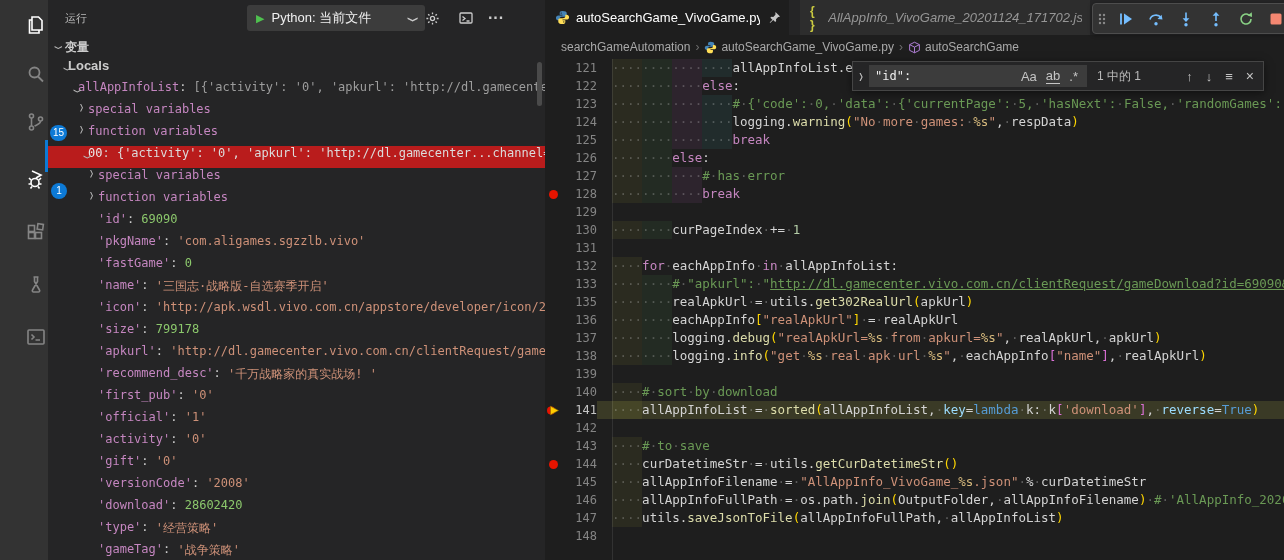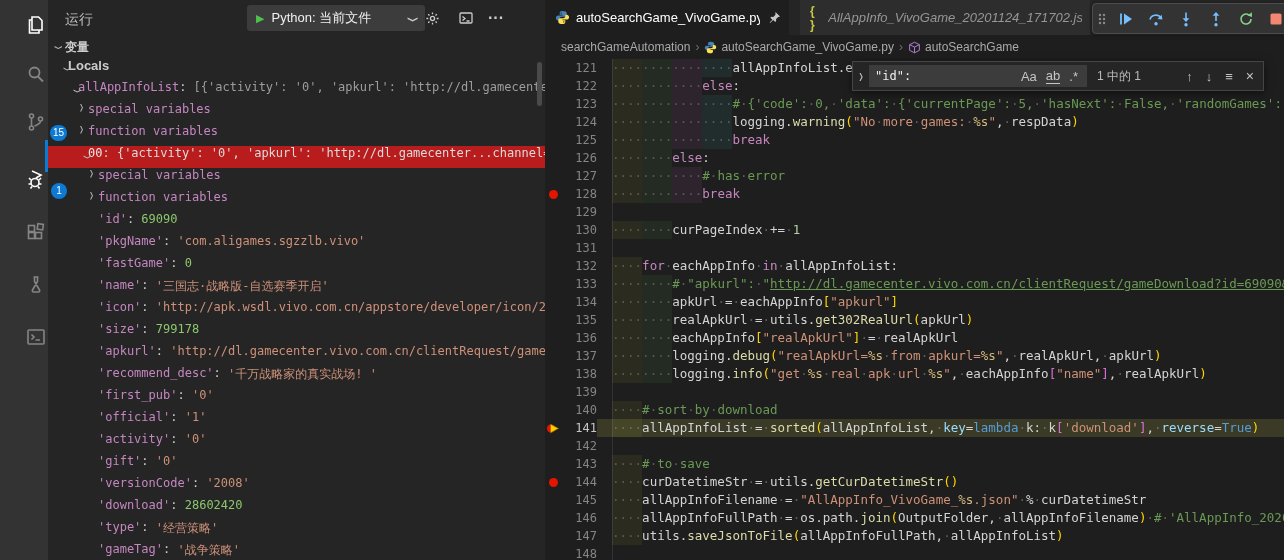--- a/index.html
+++ b/index.html
@@ -8,21 +8,21 @@
   
   .activitybar{position:absolute;left:0;top:0;width:48px;height:560px;background:#333333;z-index:4;}
   .ab-item{position:absolute;left:0;width:72px;height:48px;display:flex;align-items:center;justify-content:center;color:#858585;}
   .ab-item.bright{color:#ffffff;}
   .ab-badge{position:absolute;right:5px;bottom:5px;min-width:16px;height:16px;padding:0 3px;border-radius:9px;
             background:#0d7ad6;color:#fff;font-size:10px;line-height:16px;text-align:center;box-sizing:border-box;}
   .active-sash{position:absolute;left:45px;top:140px;width:3px;height:32px;background:#0c7bd6;z-index:6;}
   
   .sidebar{position:absolute;left:48px;top:0;width:497px;height:560px;background:#252526;overflow:hidden;z-index:2;}
   .sb-header{position:relative;height:36px;}
-  .sb-title{position:absolute;left:17px;top:11px;font-size:14px;color:#bbbbbb;}
+  .sb-title{position:absolute;left:17px;top:11px;font-size:11px;color:#bbbbbb;}
   .sb-dd{position:absolute;left:199px;top:5px;width:178px;height:26px;background:#3c3c3c;border-radius:3px;
          display:flex;align-items:center;color:#f0f0f0;font-size:13px;}
   .sb-dd .play{color:#4fc14f;font-size:11px;margin:0 7px 0 9px;}
   .sb-dd .chev{margin-left:auto;margin-right:8px;color:#cccccc;}
   .hdr-ic{position:absolute;top:9px;width:18px;height:18px;display:flex;align-items:center;justify-content:center;color:#cccccc;}
   .rot90{display:inline-block;transform:rotate(90deg);}
   .section-hdr{height:22px;display:flex;align-items:center;color:#cccccc;font-size:12px;font-weight:bold;}
   .section-hdr .tw{margin-left:4px;}
   .tree{position:absolute;left:0;right:0;top:58px;bottom:0;font-family:"DejaVu Sans Mono",monospace;font-size:12px;}
   .trow{height:22px;display:flex;white-space:pre;overflow:hidden;}
@@ -256,21 +256,20 @@
         <div class="codeline"><span class="c-bp"></span><span class="c-num">124</span><span class="c-body"><span class="band w1">····</span><span class="band w2">····</span><span class="band w3">····</span><span class="band w4">····</span><span class="tok pl">logging.</span><span class="tok fn">warning</span><span class="tok b1">(</span><span class="tok st">"No<span class="sd">·</span>more<span class="sd">·</span>games:<span class="sd">·</span></span><span class="tok fm">%s</span><span class="tok st">"</span><span class="tok pl">,<span class="sd">·</span>respData</span><span class="tok b1">)</span></span></div>
         <div class="codeline"><span class="c-bp"></span><span class="c-num">125</span><span class="c-body"><span class="band w1">····</span><span class="band w2">····</span><span class="band w3">····</span><span class="band w4">····</span><span class="tok kw">break</span></span></div>
         <div class="codeline"><span class="c-bp"></span><span class="c-num">126</span><span class="c-body"><span class="band w1">····</span><span class="band w2">····</span><span class="tok kw">else</span><span class="tok pl">:</span></span></div>
         <div class="codeline"><span class="c-bp"></span><span class="c-num">127</span><span class="c-body"><span class="band w1">····</span><span class="band w2">····</span><span class="band w3">····</span><span class="tok co">#<span class="sd">·</span>has<span class="sd">·</span>error</span></span></div>
         <div class="codeline"><span class="c-bp"><span class="dot"></span></span><span class="c-num">128</span><span class="c-body"><span class="band w1">····</span><span class="band w2">····</span><span class="band w3">····</span><span class="tok kw">break</span></span></div>
         <div class="codeline"><span class="c-bp"></span><span class="c-num">129</span><span class="c-body"></span></div>
         <div class="codeline"><span class="c-bp"></span><span class="c-num">130</span><span class="c-body"><span class="band w1">····</span><span class="band w2">····</span><span class="tok pl">curPageIndex<span class="sd">·</span>+=<span class="sd">·</span></span><span class="tok nu">1</span></span></div>
         <div class="codeline"><span class="c-bp"></span><span class="c-num">131</span><span class="c-body"></span></div>
         <div class="codeline"><span class="c-bp"></span><span class="c-num">132</span><span class="c-body"><span class="band w1">····</span><span class="tok kw">for</span><span class="tok pl"><span class="sd">·</span>eachAppInfo<span class="sd">·</span></span><span class="tok kw">in</span><span class="tok pl"><span class="sd">·</span>allAppInfoList:</span></span></div>
         <div class="codeline"><span class="c-bp"></span><span class="c-num">133</span><span class="c-body"><span class="band w1">····</span><span class="band w2">····</span><span class="tok co">#<span class="sd">·</span>"apkurl":<span class="sd">·</span>"</span><span class="tok lk">http://dl.gamecenter.vivo.com.cn/clientRequest/gameDownload?id=69090&amp;pkg</span></span></div>
-        <div class="codeline"><span class="c-bp"></span><span class="c-num">134</span><span class="c-body"><span class="band w1">····</span><span class="band w2">····</span><span class="tok pl">apkUrl<span class="sd">·</span>=<span class="sd">·</span>eachAppInfo</span><span class="tok b1">[</span><span class="tok st">"apkurl"</span><span class="tok b1">]</span></span></div>
         <div class="codeline"><span class="c-bp"></span><span class="c-num">135</span><span class="c-body"><span class="band w1">····</span><span class="band w2">····</span><span class="tok pl">realApkUrl<span class="sd">·</span>=<span class="sd">·</span>utils.</span><span class="tok fn">get302RealUrl</span><span class="tok b1">(</span><span class="tok pl">apkUrl</span><span class="tok b1">)</span></span></div>
         <div class="codeline"><span class="c-bp"></span><span class="c-num">136</span><span class="c-body"><span class="band w1">····</span><span class="band w2">····</span><span class="tok pl">eachAppInfo</span><span class="tok b1">[</span><span class="tok st">"realApkUrl"</span><span class="tok b1">]</span><span class="tok pl"><span class="sd">·</span>=<span class="sd">·</span>realApkUrl</span></span></div>
         <div class="codeline"><span class="c-bp"></span><span class="c-num">137</span><span class="c-body"><span class="band w1">····</span><span class="band w2">····</span><span class="tok pl">logging.</span><span class="tok fn">debug</span><span class="tok b1">(</span><span class="tok st">"realApkUrl=</span><span class="tok fm">%s</span><span class="tok st"><span class="sd">·</span>from<span class="sd">·</span>apkurl=</span><span class="tok fm">%s</span><span class="tok st">"</span><span class="tok pl">,<span class="sd">·</span>realApkUrl,<span class="sd">·</span>apkUrl</span><span class="tok b1">)</span></span></div>
         <div class="codeline"><span class="c-bp"></span><span class="c-num">138</span><span class="c-body"><span class="band w1">····</span><span class="band w2">····</span><span class="tok pl">logging.</span><span class="tok fn">info</span><span class="tok b1">(</span><span class="tok st">"get<span class="sd">·</span></span><span class="tok fm">%s</span><span class="tok st"><span class="sd">·</span>real<span class="sd">·</span>apk<span class="sd">·</span>url<span class="sd">·</span></span><span class="tok fm">%s</span><span class="tok st">"</span><span class="tok pl">,<span class="sd">·</span>eachAppInfo</span><span class="tok b2">[</span><span class="tok st">"name"</span><span class="tok b2">]</span><span class="tok pl">,<span class="sd">·</span>realApkUrl</span><span class="tok b1">)</span></span></div>
         <div class="codeline"><span class="c-bp"></span><span class="c-num">139</span><span class="c-body"></span></div>
         <div class="codeline"><span class="c-bp"></span><span class="c-num">140</span><span class="c-body"><span class="band w1">····</span><span class="tok co">#<span class="sd">·</span>sort<span class="sd">·</span>by<span class="sd">·</span>download</span></span></div>
         <div class="codeline cur"><span class="c-bp"><svg width="15" height="15" viewBox="0 0 15 15">
               <circle cx="5" cy="7.5" r="4" fill="#e51400"></circle>
               <path d="M4.5 3.2 12.5 7.5 4.5 11.8z" fill="#ffcc00" stroke="#8a6d00" stroke-width="0.6"></path>
             </svg></span><span class="c-num">141</span><span class="c-body"><span class="band w1">····</span><span class="tok pl">allAppInfoList<span class="sd">·</span>=<span class="sd">·</span></span><span class="tok fn">sorted</span><span class="tok b1">(</span><span class="tok pl">allAppInfoList,<span class="sd">·</span></span><span class="tok pr">key</span><span class="tok pl">=</span><span class="tok kb">lambda</span><span class="tok pl"><span class="sd">·</span>k:<span class="sd">·</span>k</span><span class="tok b2">[</span><span class="tok st">'download'</span><span class="tok b2">]</span><span class="tok pl">,<span class="sd">·</span></span><span class="tok pr">reverse</span><span class="tok pl">=</span><span class="tok kb">True</span><span class="tok b1">)</span></span></div>

